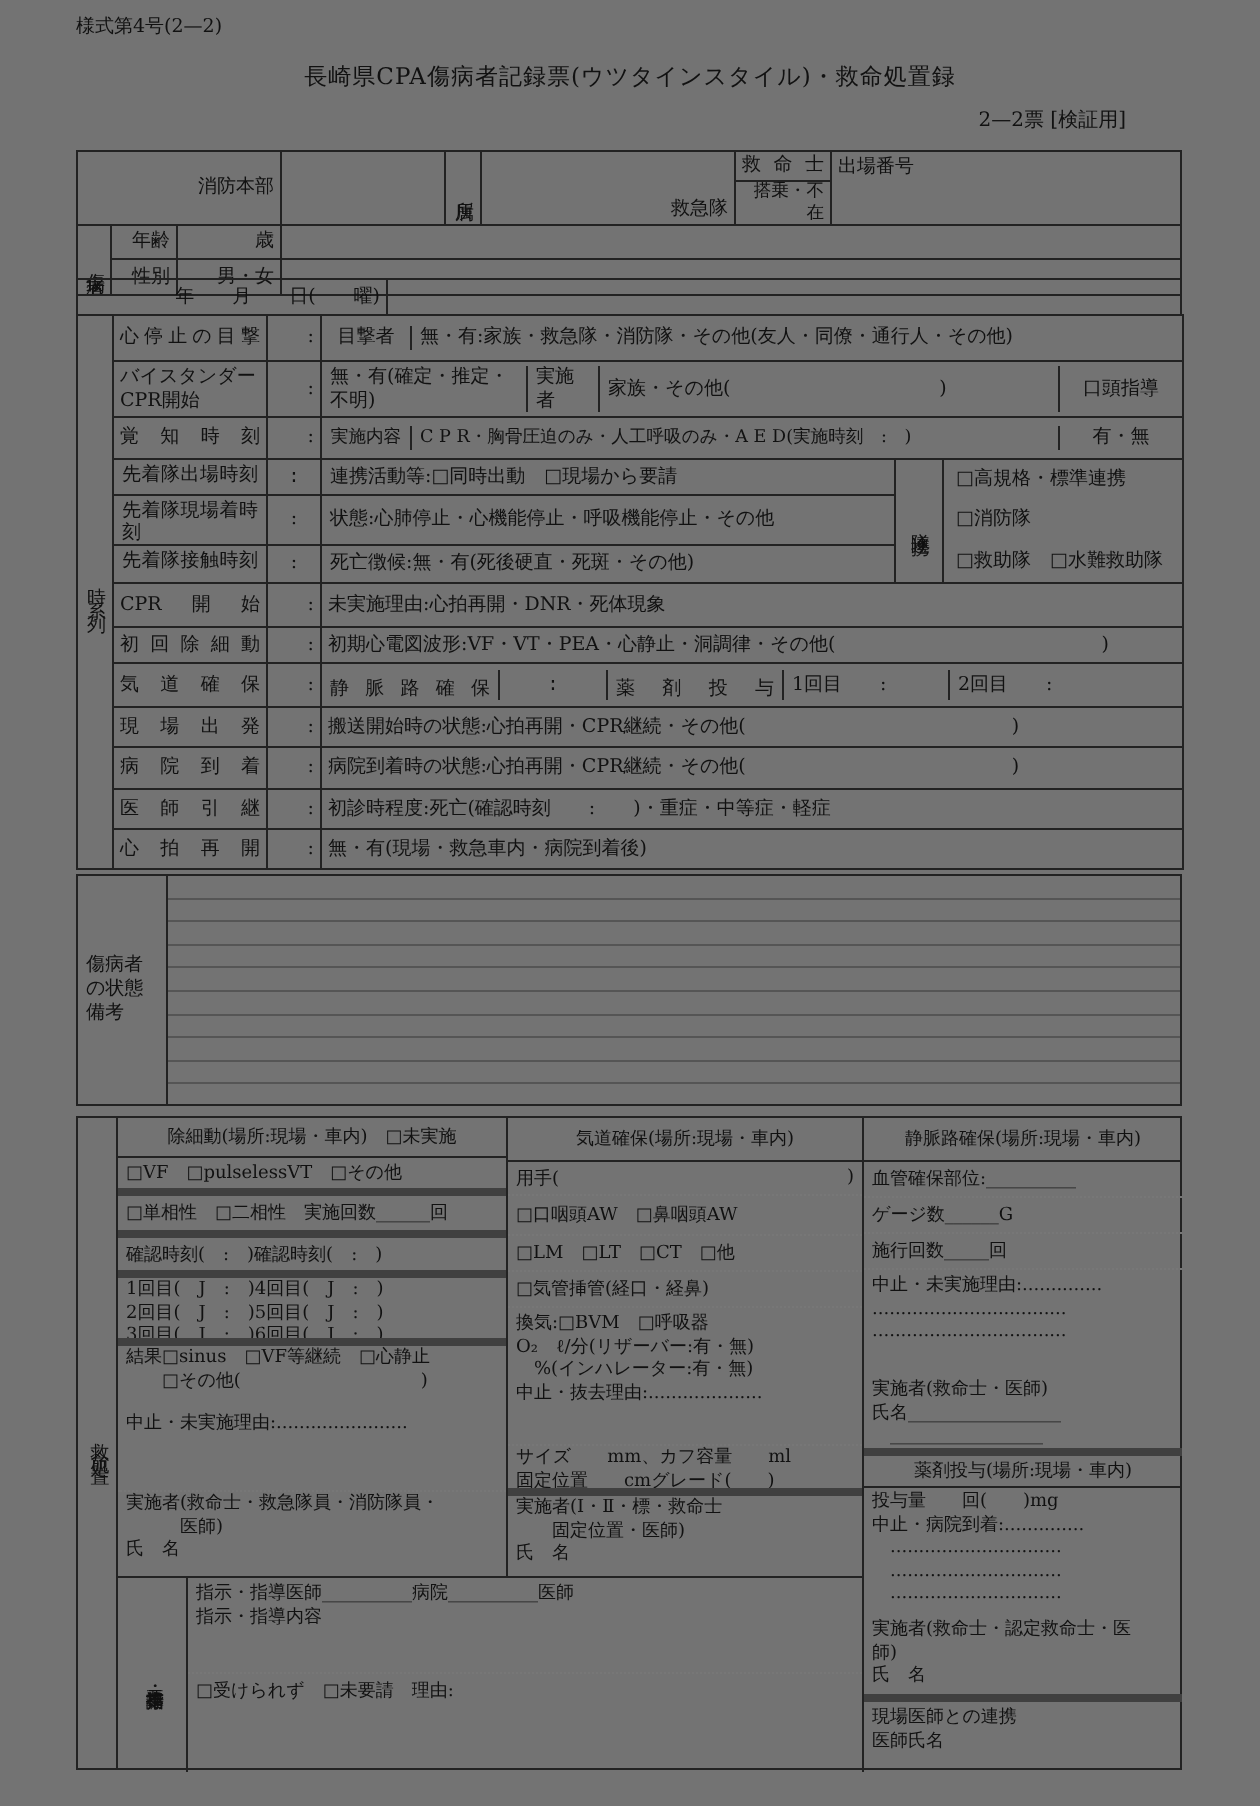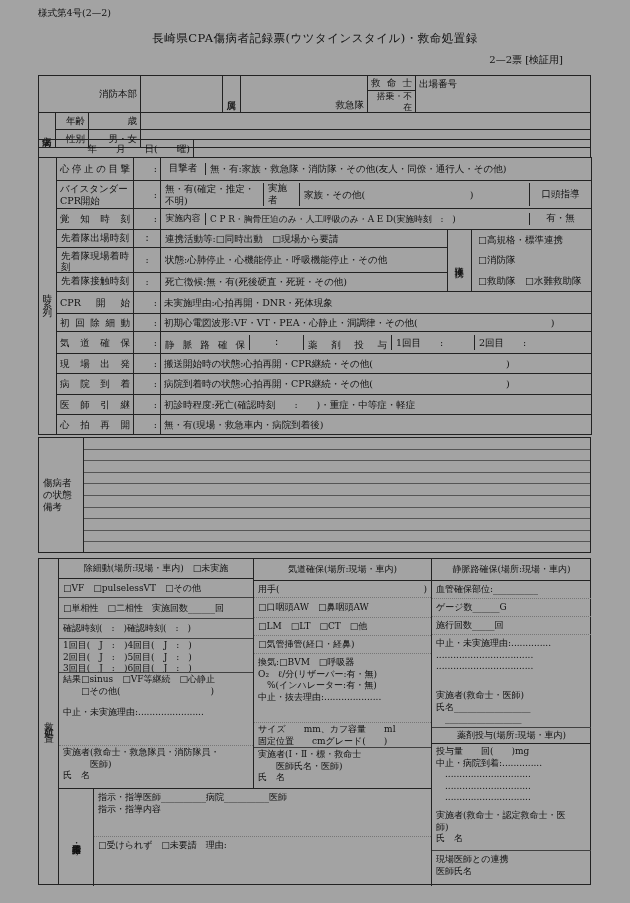--- a/index.html
+++ b/index.html
@@ -1,17 +1,17 @@
 <!DOCTYPE html>
 <html><head>
 <meta charset="utf-8">
 <style>
   * { box-sizing: border-box; margin: 0; padding: 0; }
   body { background: #e8e8e8; font-family: "DejaVu Serif", "Liberation Serif", serif; }
-  .page { position: relative; width: 630px; height: 903px; background: #a3a3a3; color: #111;
+  .page { position: relative; width: 630px; height: 903px; background: #737373; color: #111;
           font-family: "DejaVu Serif", "Liberation Serif", serif; overflow: hidden; }
   .form-no { position: absolute; left: 38px; top: 7px; font-size: 9.5px; }
   .title { position: absolute; left: 0; top: 31px; width: 100%; text-align: center; font-size: 11.5px; letter-spacing: .5px; }
   .copy { position: absolute; left: 0; top: 53px; width: 563px; text-align: right; font-size: 10px; }
 
   table.tbl { position: absolute; border-collapse: collapse; table-layout: fixed; background: transparent; }
   table.tbl td { border: 1px solid #222; font-size: 9.5px; line-height: 1.2; vertical-align: middle; overflow: hidden; padding: 0 3px; }
   .ctr { text-align: right; }
   .top { vertical-align: top !important; padding-top: 2px !important; }
   .rightb { text-align: right; vertical-align: bottom !important; padding-bottom: 2px !important; }
@@ -42,21 +42,21 @@
   
   .e-side { width: 20px; border-right: 1px solid #222; display: flex; align-items: center; justify-content: center;
             writing-mode: vertical-rl; text-orientation: upright; letter-spacing: 4px; font-size: 9.5px; }
   .e-main { position: relative; flex: 1; font-size: 9px; }
   .col { position: absolute; display: flex; flex-direction: column; }
   .bl { border-left: 1px solid #222; }
   .bt { border-top: 1px solid #222; }
   .bh { display: flex; align-items: center; justify-content: center; border-bottom: 1px solid #222; font-size: 9px; }
   .row { padding: 1px 4px; display: flex; align-items: center; overflow: hidden; }
   .rowml { padding: 1px 4px; white-space: pre-line; line-height: 11.5px; overflow: hidden; }
-  .sb { border-bottom: 1px solid #404040; }
+  .sb { border-bottom: 4px solid #404040; }
   .db { border-bottom: 1px dotted #777; }
   .sp { flex: 1; }
   .q-side { width: 35px; border-right: 1px solid #222; display: flex; align-items: center; justify-content: center;
             writing-mode: vertical-rl; text-orientation: upright; font-size: 9px; letter-spacing: 0; }
   .q-main { flex: 1; display: flex; flex-direction: column; }
 </style>
 </head>
 <body>
 
 <div class="page">
@@ -287,21 +287,21 @@
         <div class="row db" style="height:20px">□口咽頭AW　□鼻咽頭AW</div>
         <div class="row db" style="height:18px">□LM　□LT　□CT　□他</div>
         <div class="row db" style="height:18px">□気管挿管(経口・経鼻)</div>
         <div class="rowml db" style="height:69px; padding-top:3px">換気:□BVM　□呼吸器
 O₂　ℓ/分(リザーバー:有・無)
 　%(インハレーター:有・無)
 中止・抜去理由:....................</div>
         <div class="rowml sb" style="height:25px">サイズ　　mm、カフ容量　　ml
 固定位置　　cmグレード(　　)</div>
         <div class="rowml" style="height:40px">実施者(Ⅰ・Ⅱ・標・救命士
-　　医師氏名・医師)
+　　固定位置・医師)
 氏　名</div>
       </div>
 
       <div class="col bl" style="left:372px; top:0; width:160px; height:327px;">
         <div class="bh" style="height:22px">静脈路確保(場所:現場・車内)</div>
         <div class="row db" style="height:18px">血管確保部位:__________</div>
         <div class="row db" style="height:18px">ゲージ数______G</div>
         <div class="row db" style="height:18px">施行回数_____回</div>
         <div class="rowml" style="height:54px; padding-top:3px">中止・未実施理由:..............
 ..................................

